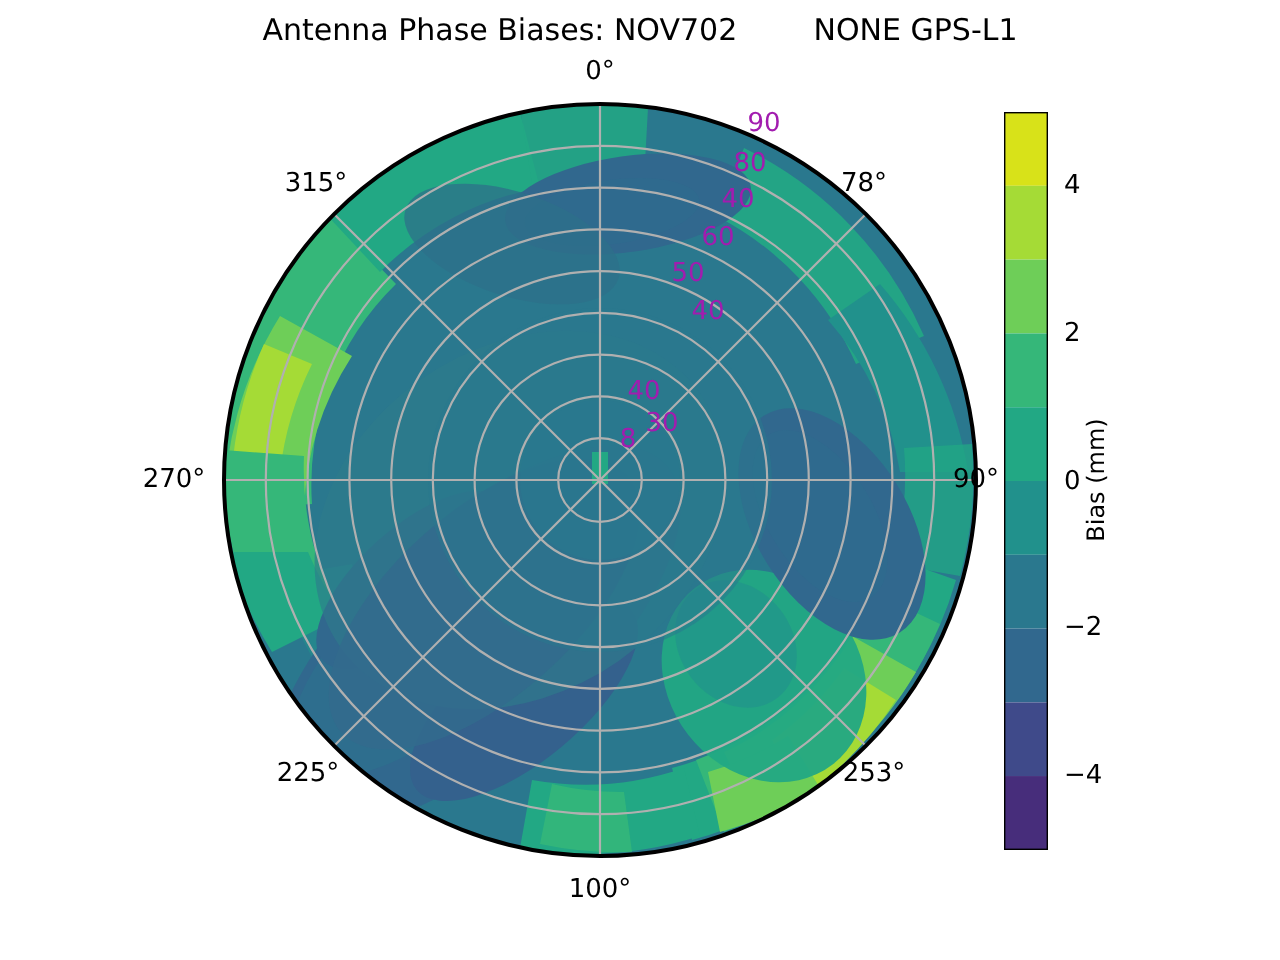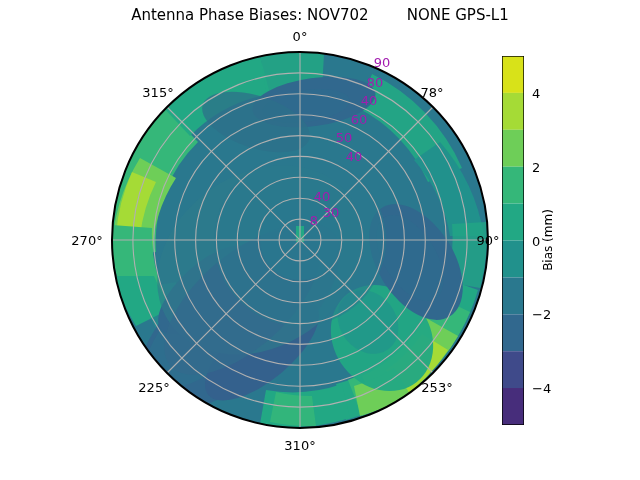--- a/index.html
+++ b/index.html
@@ -129,21 +129,21 @@
         <line x1="323" y1="57" x2="57" y2="323"></line>
       </g>
 
       <circle cx="190" cy="190" r="188" fill="none" stroke="#000000" stroke-width="2"></circle>
     </svg>
 
     <span class="ang-label" style="left:190px;top:-14px;">0°</span>
     <span class="ang-label" style="left:322px;top:42px;">78°</span>
     <span class="ang-label" style="left:378px;top:190px;">90°</span>
     <span class="ang-label" style="left:327px;top:337px;">253°</span>
-    <span class="ang-label" style="left:190px;top:395px;">310°</span>
+    <span class="ang-label" style="left:190px;top:395px;">100°</span>
     <span class="ang-label" style="left:44px;top:337px;">225°</span>
     <span class="ang-label" style="left:-23px;top:190px;">270°</span>
     <span class="ang-label" style="left:48px;top:42px;">315°</span>
 
     <span class="rad-label" style="left:204px;top:170px;">8</span>
     <span class="rad-label" style="left:212px;top:146px;">40</span>
     <span class="rad-label" style="left:221px;top:125px;margin-top:37px;">30</span>
     <span class="rad-label" style="left:232px;top:106px;margin-left:12px;">40</span>
     <span class="rad-label" style="left:234px;top:87px;">50</span>
     <span class="rad-label" style="left:249px;top:69px;">60</span>

